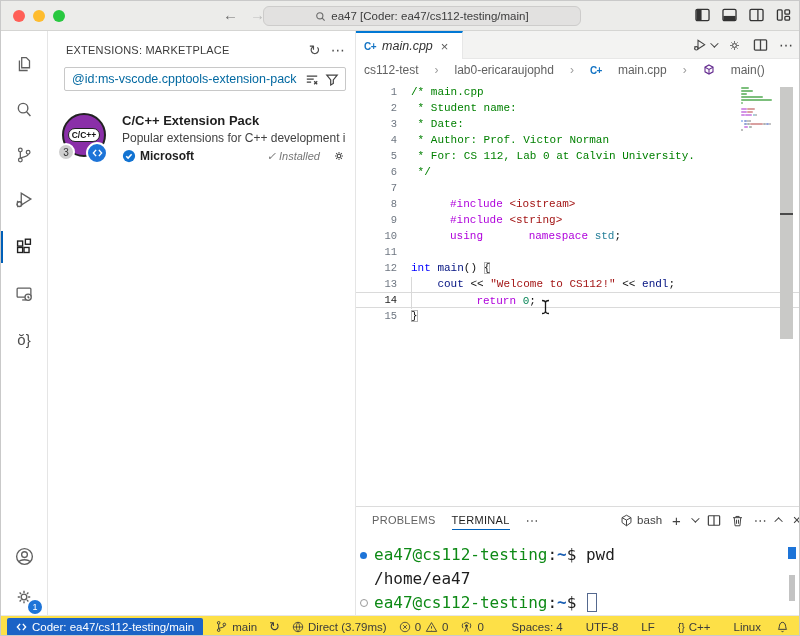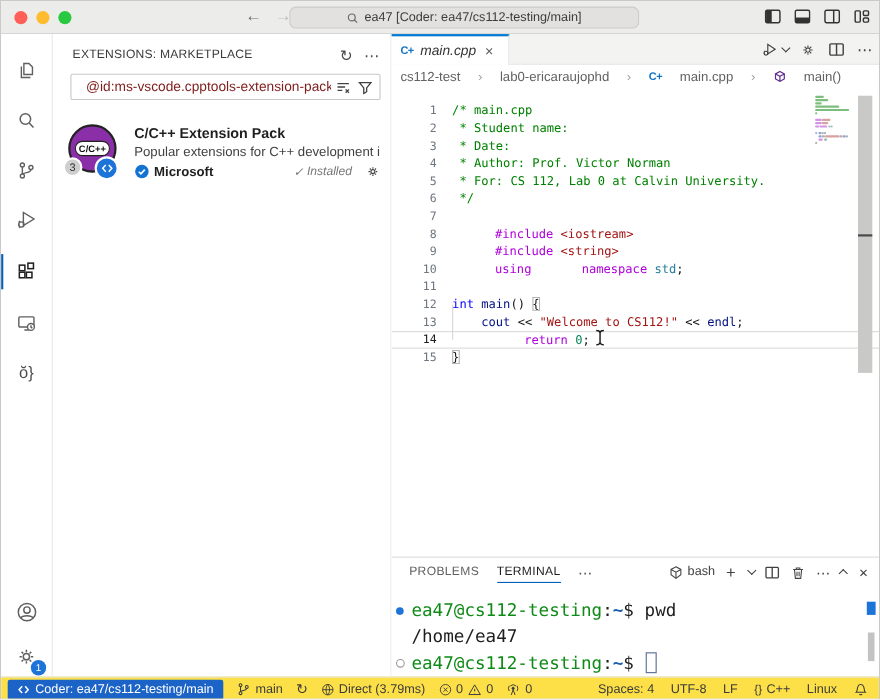--- a/index.html
+++ b/index.html
@@ -22,21 +22,21 @@
   .act-item.active { color:#1f1f1f; }
   .act-item.active::before { content:""; position:absolute; left:0; top:4px; bottom:4px; width:2px; background:#005fb8; }
   .badge1 { position:absolute; right:5px; bottom:3px; width:14px; height:14px; border-radius:50%; background:#1d74d8; color:#fff; font-size:9px; display:flex; align-items:center; justify-content:center; }
   .misc-glyph { font-size:15px; color:#4d4d4d; }
 
   
   .sidebar { position:absolute; left:47px; top:30px; width:308px; height:584px; background:#fff; border-right:1px solid #e5e5e5; }
   .sb-header { position:absolute; left:18px; right:10px; top:10px; height:18px; display:flex; align-items:center; font-size:11px; color:#3b3b3b; letter-spacing:.2px; }
   .sb-actions { margin-left:auto; display:flex; gap:10px; color:#4d4d4d; font-size:14px; align-items:center; }
   .sb-search { position:absolute; left:16px; top:36px; width:282px; height:24px; border:1px solid #c8c8c8; background:#fff; border-radius:2px; display:flex; align-items:center; }
-  .sb-search input { flex:1; border:none; outline:none; font-size:12.5px; color:#7f1d1d; padding:0 4px 0 7px; background:transparent; font-family:"Liberation Sans",sans-serif;margin-left:6px; }
+  .sb-search input { flex:1; border:none; outline:none; font-size:12.5px; color:#0369a1; padding:0 4px 0 7px; background:transparent; font-family:"Liberation Sans",sans-serif; }
   .sb-search .sicons { display:flex; gap:6px; padding-right:6px; }
   .ext-item { position:absolute; left:0; top:72px; width:308px; height:62px; padding:8px 10px 0 12px; display:flex; }
   .ext-iconwrap { position:relative; width:54px; height:54px; flex:none; }
   .ext-circle { position:absolute; left:2px; top:2px; width:44px; height:44px; border-radius:50%; background:#8a2fa8; border:2px solid #222; display:flex; align-items:center; justify-content:center; }
   .ext-band { background:#fff; border:1.5px solid #222; border-radius:7px; font-size:8.5px; font-weight:bold; color:#111; padding:1px 3px; font-family:"Liberation Sans",sans-serif; }
   .ext-count { position:absolute; left:-3px; top:32px; width:18px; height:18px; border-radius:50%; background:#cfcfcf; border:2px solid #fff; color:#333; font-size:10px; display:flex; align-items:center; justify-content:center; }
   .ext-remote { position:absolute; left:26px; top:31px; width:22px; height:22px; border-radius:50%; background:#1d74d8; border:2px solid #fff; display:flex; align-items:center; justify-content:center; }
   .ext-body { flex:1; min-width:0; padding-left:8px; padding-top:2px; }
   .ext-name { font-size:13px; font-weight:bold; color:#1f1f1f; white-space:nowrap; }
   .ext-desc { font-size:12px; color:#424242; margin-top:3px; white-space:nowrap; overflow:hidden; }
@@ -51,21 +51,21 @@
   .tab { position:absolute; left:0; top:0; width:107px; height:28px; background:#fff; border-top:2px solid #0078d4; border-right:1px solid #e7e7e7; display:flex; align-items:center; padding:0 8px; gap:6px; }
   .tab-label { font-size:12.5px; font-style:italic; color:#333; }
   .tab-close { margin-left:2px; color:#5a5a5a; font-size:13px; line-height:1; }
   .editor-actions { position:absolute; right:8px; top:0; height:28px; display:flex; align-items:center; gap:11px; color:#424242; }
   .breadcrumbs { position:absolute; left:0; top:28px; width:445px; height:22px; display:flex; align-items:center; gap:16px; padding-left:8px; font-size:12px; color:#616161; background:#fff; }
   .bc-sep { color:#9d9d9d; font-size:12px; }
   .cpp-file-ic { color:#1474c4; font-weight:bold; font-size:10px; letter-spacing:-0.5px; }
 
   
   .codearea { position:absolute; left:0; top:50px; width:445px; height:425px; background:#fff; overflow:hidden; font-family:"DejaVu Sans Mono", monospace; }
-  .code-lines { position:absolute; left:0; top:12px; width:100%; }
+  .code-lines { position:absolute; left:0; top:3px; width:100%;font-family:Liberation Mono, monospace; }
   .cl { position:relative; height:16px; line-height:16px; font-size:11px; white-space:pre; }
   .cl .ln { display:inline-block; width:41px; text-align:right; color:#6e7681; font-size:10.5px; vertical-align:top; }
   .cl .ln.lnc { color:#1f1f1f; }
   .cl .lc { display:inline-block; margin-left:14px; }
   .cl.cur { border-top:1px solid #dadada; border-bottom:1px solid #dadada; }
   .cl.cur .lc, .cl.cur .ln { line-height:14px; }
   .tk-c{color:#008000;} .tk-p{color:#af00db;margin-left:39px;} .tk-s{color:#a31515;} .tk-k{color:#0000ff;}
   .tk-v{color:#001080;} .tk-n{color:#098658;} .tk-t{color:#267f99;} .tk-d{color:#111;}
   .tk-b{color:#111; box-shadow:inset 0 0 0 1px #b4b4b4;}
   .indent-guide { position:absolute; left:55px; top:196px; width:1px; height:32px; background:#d8d8d8; }
@@ -75,21 +75,21 @@
   .scrollstrip { position:absolute; left:424px; top:6px; width:13px; height:252px; background:#c9c9c7; }
   .scrollstrip .mark { position:absolute; left:0; top:126px; width:13px; height:2px; background:#4a4a4a; }
   .ibeam { position:absolute; left:184px; top:218px; color:#1a1a1a; }
 
   
   .panel { position:absolute; left:0; top:475px; width:445px; height:109px; background:#fff; border-top:1px solid #dcdcdc; }
   .panel-header { position:absolute; left:0; top:0; width:445px; height:26px; display:flex; align-items:center; padding-left:16px; gap:16px; }
   .ptab { font-size:11px; color:#616161; letter-spacing:.3px; }
   .ptab.active { color:#1f1f1f; border-bottom:1px solid #005fb8; padding-bottom:3px; margin-bottom:-4px; }
   .pmore { color:#4d4d4d; font-size:13px; }
-  .panel-actions { margin-left:auto; display:flex; align-items:center; gap:10px; padding-right:12px; color:#424242; }
+  .panel-actions { margin-left:auto; display:flex; align-items:center; gap:10px; color:#424242; }
   .shell-label { font-size:11.5px; color:#424242; display:flex; align-items:center; gap:4px; }
   .plus { font-size:15px; color:#424242; line-height:1; }
   .chev { display:inline-block; width:6px; height:6px; border-right:1.3px solid #424242; border-bottom:1.3px solid #424242; transform:rotate(45deg) translateY(-2px); }
   .chev.up { transform:rotate(-135deg) translateY(-2px); }
   .pclose { font-size:14px; color:#424242; }
   .terminal-body { position:absolute; left:0; top:26px; width:437px; height:83px; overflow:hidden; padding:10px 0 0 4px; font-family:"DejaVu Sans Mono", monospace; }
   .trow { height:24px; line-height:24px; font-size:16px; color:#1d1d1d; white-space:pre; }
   .tdec { display:inline-block; width:14px; }
   .tdec.dot::before { content:""; display:inline-block; width:7px; height:7px; border-radius:50%; background:#1d74d8; margin-bottom:1px; }
   .tdec.circle::before { content:""; display:inline-block; width:6px; height:6px; border-radius:50%; border:1.5px solid #9a9a9a; margin-bottom:1px; }
@@ -97,21 +97,21 @@
   .tt-bl { color:#1a5fb4; font-weight:bold; }
   .tcursor { display:inline-block; width:10px; height:19px; border:1.5px solid #55698f; vertical-align:-4px; margin-left:1px; }
   .term-scroll-mark { position:absolute; right:5px; top:40px; width:8px; height:12px; background:#1d74d8; }
   .term-scroll-thumb { position:absolute; right:6px; top:68px; width:6px; height:26px; background:#c3c3c3; }
 
   
   .statusbar { position:absolute; left:0; top:614px; width:800px; height:22px; background:#fde047; border-top:1px solid #e7e7e7; display:flex; align-items:center; font-size:11.5px; color:#3b3b3b; }
   .remote-chip { height:18px; margin-left:6px; border-radius:2px; background:#1b63c6; color:#fff; display:flex; align-items:center; gap:5px; padding:0 9px; font-size:11.5px; }
   .sb-item { display:flex; align-items:center; gap:4px; margin-left:12px; white-space:nowrap; }
   .sb-right { margin-left:auto; display:flex; align-items:center; gap:15px; padding-right:12px; }
-  .sb-right .sb-item { margin-left:0;justify-content:flex-end; }
+  .sb-right .sb-item { margin-left:8px;justify-content:flex-end; }
   .braces { font-size:10.5px; color:#3b3b3b; }
 
   svg.ic { display:block; }
 </style>
 </head>
 <body>
 
 <div class="window">
 
   <div class="titlebar">

